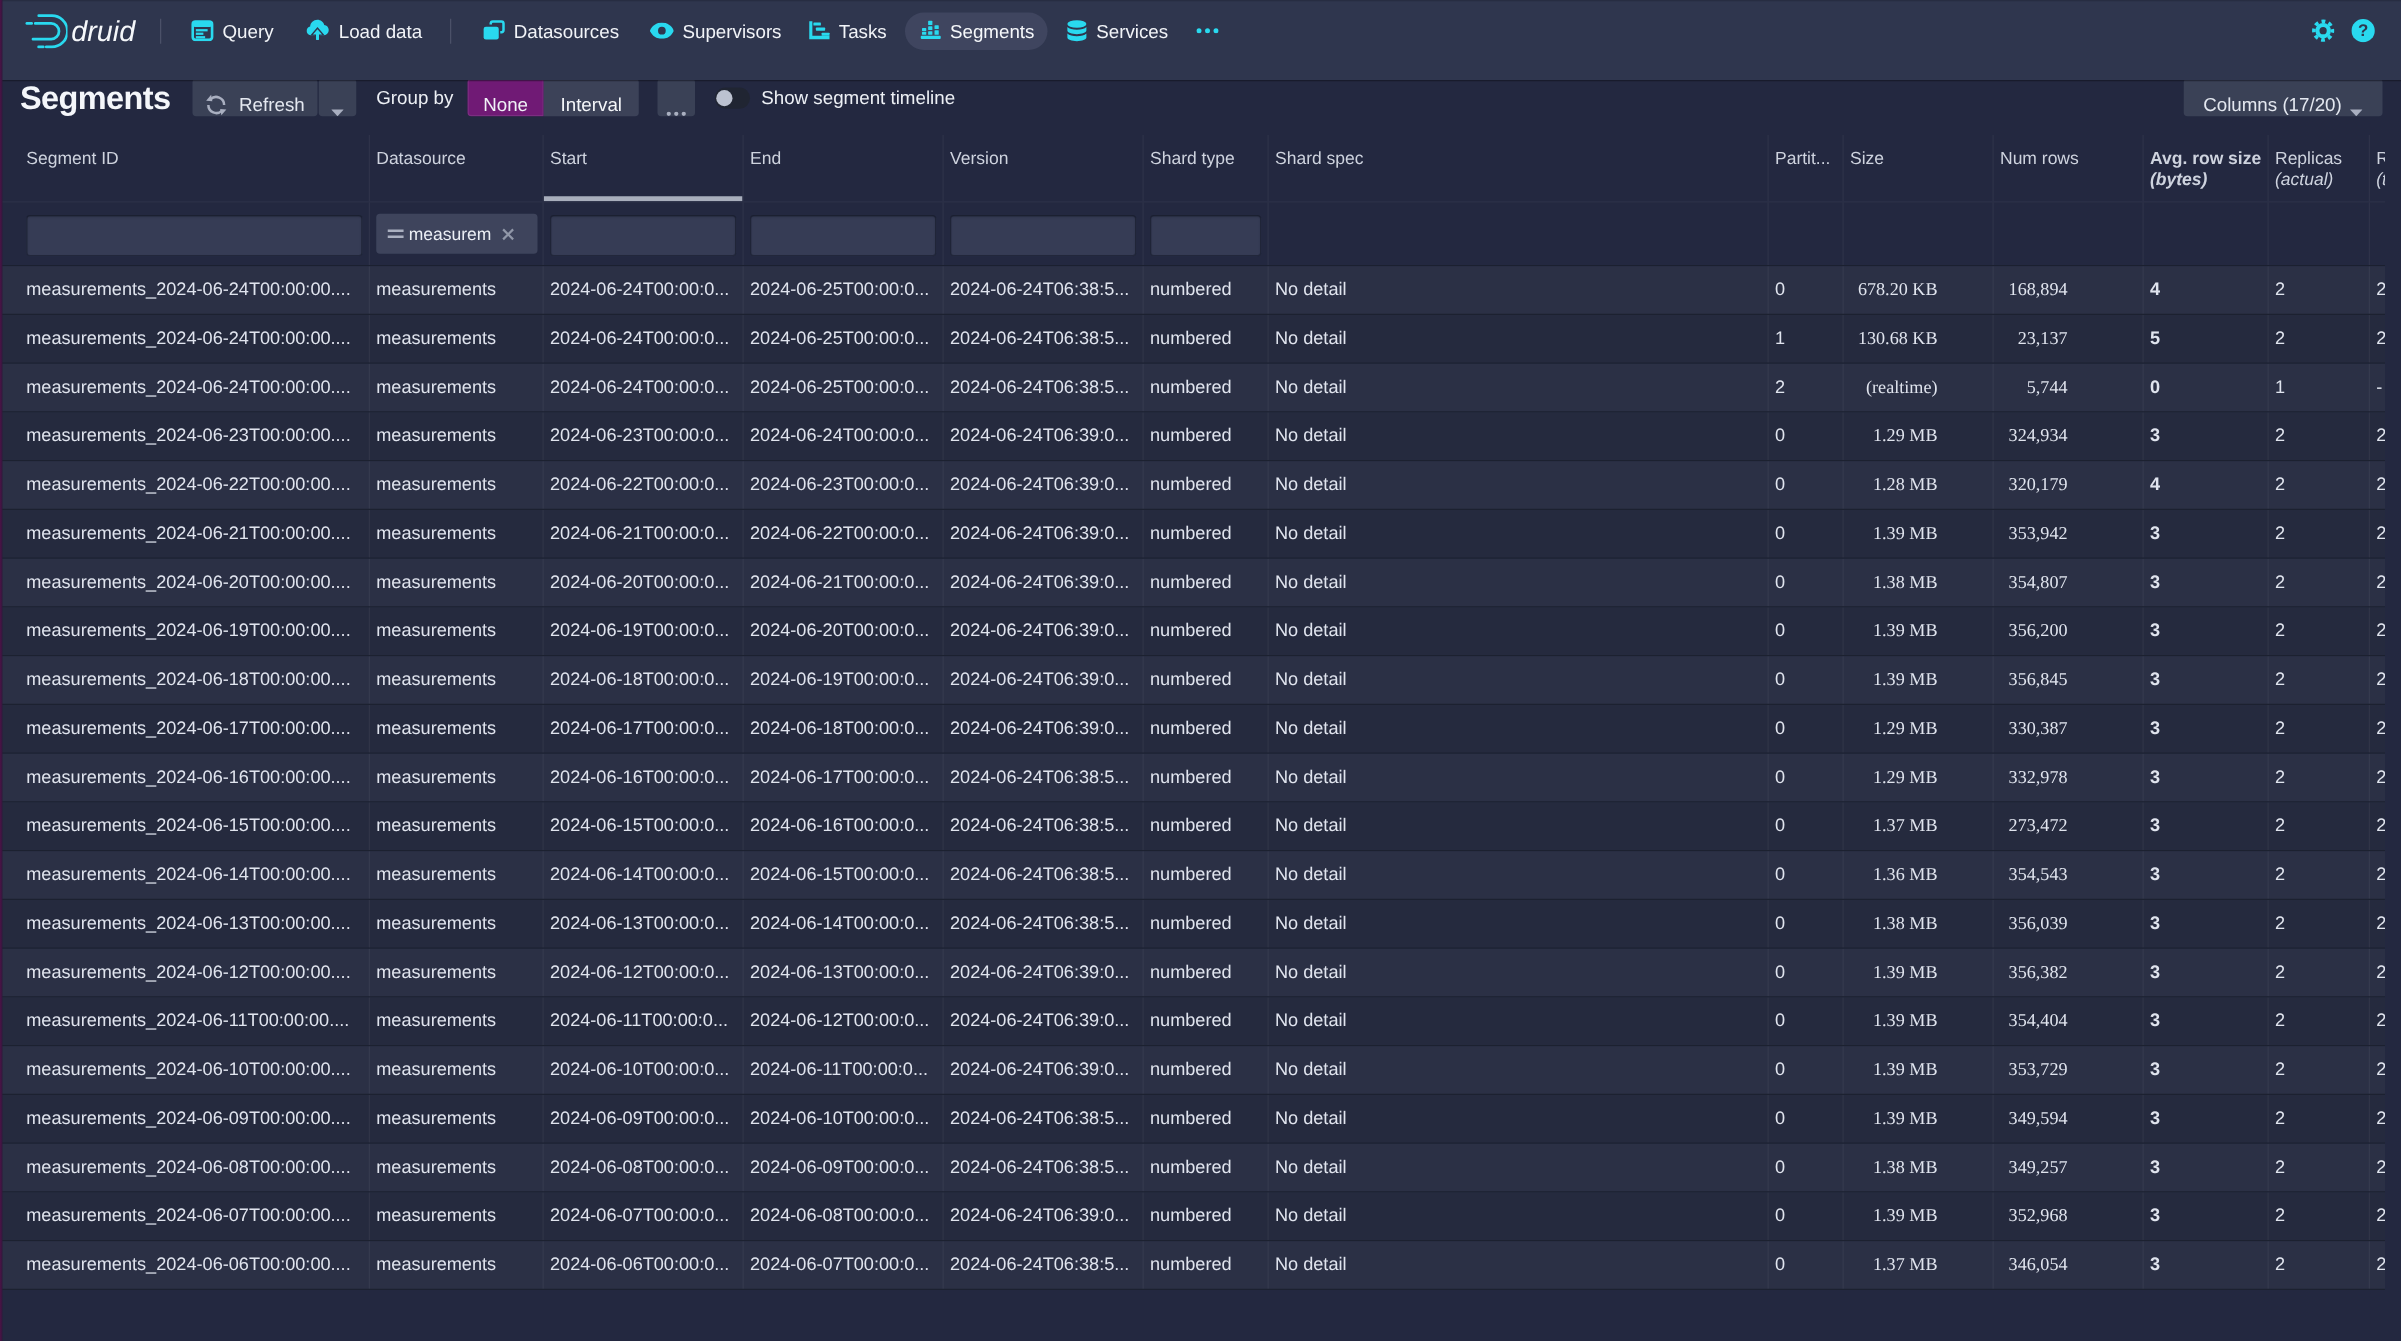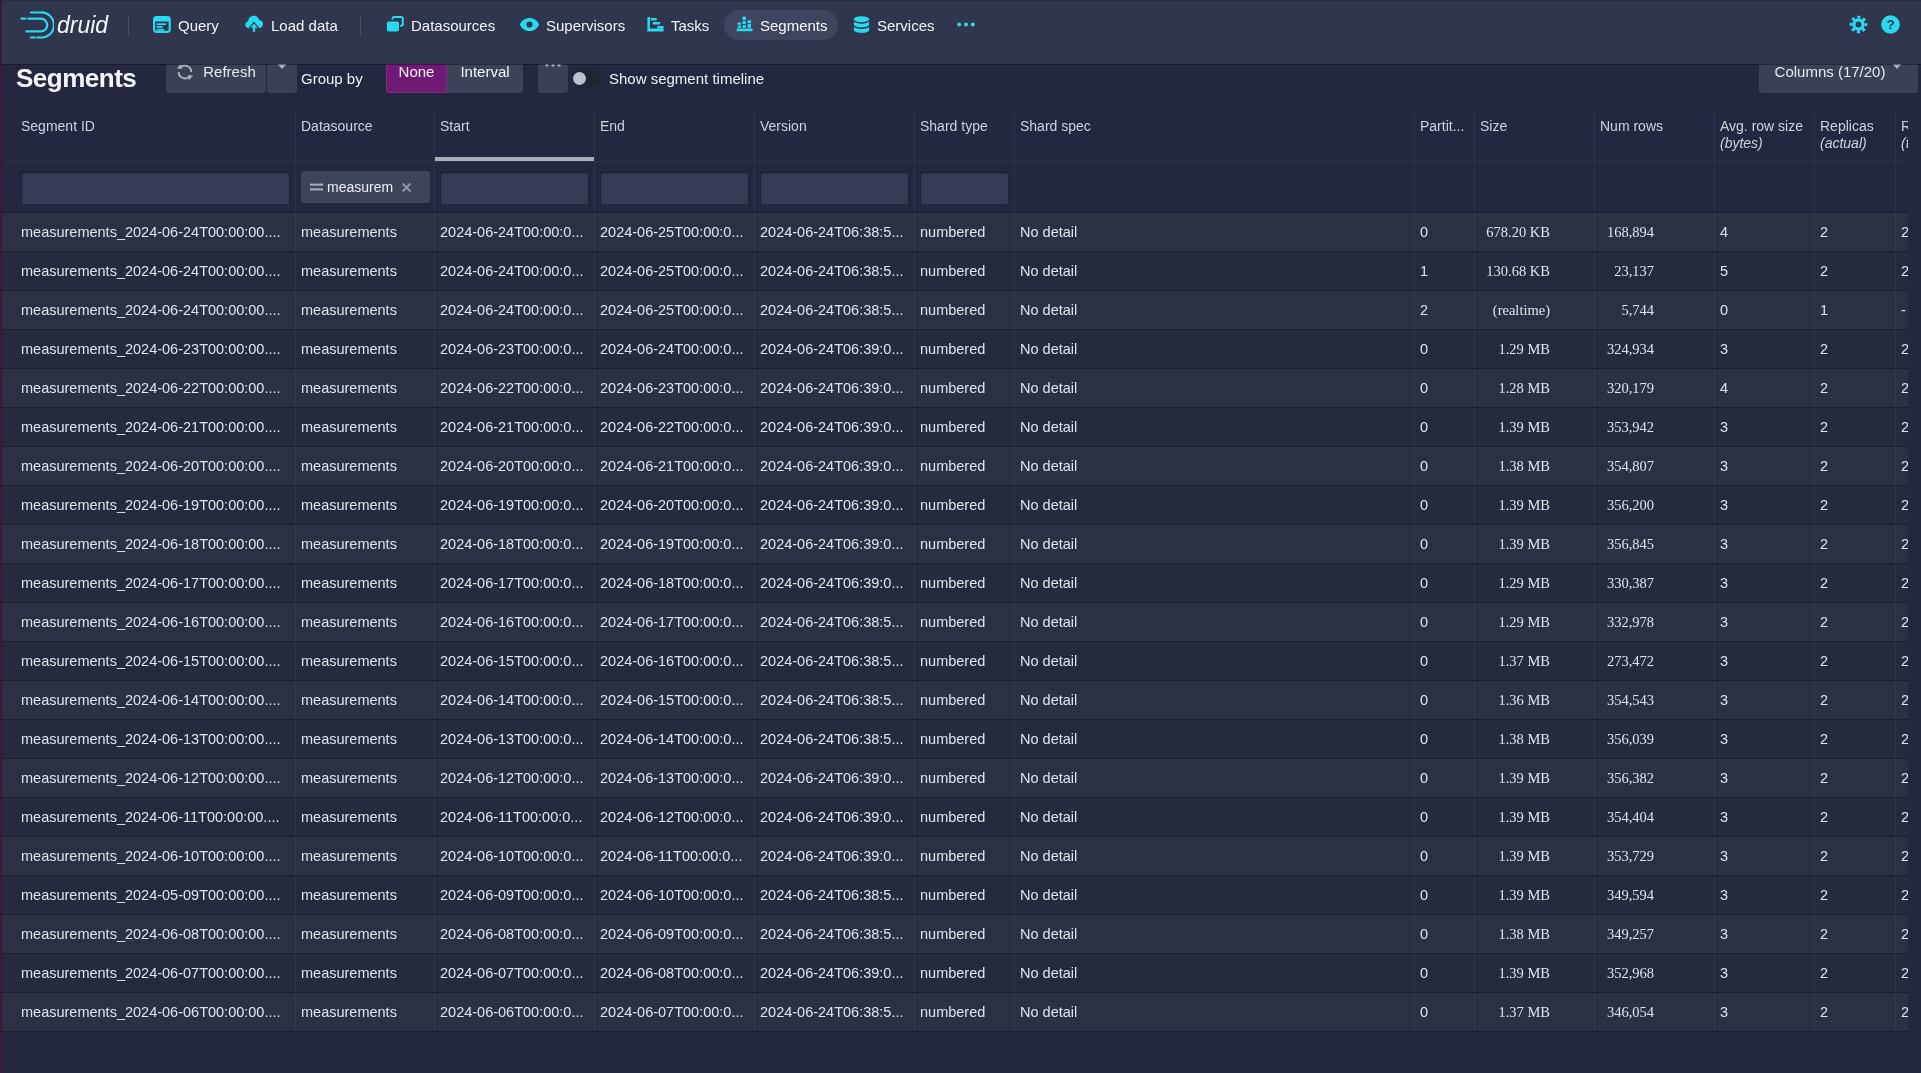--- a/index.html
+++ b/index.html
@@ -19,32 +19,32 @@
   background:#3f455f; border-radius:15px; }
 .navdiv { position:absolute; top:14px; width:1px; height:20px; background:#4b5168; }
 .logotext { position:absolute; left:57px; top:11px; font-size:23px; font-style:italic;
   color:#f5f7fa; letter-spacing:0px; }
 
 
 .toolbar { position:absolute; left:0; top:0; width:1921px; height:108px; background:#232840; z-index:2; }
 .title { position:absolute; left:16px; top:63px; font-size:26px; font-weight:bold;
   color:#f4f6fa; letter-spacing:-0.5px; }
 .btn { position:absolute; top:63px; height:30px; background:#3a4156; border-radius:3px;
-  color:#e4e8f0; font-size:15px; display:flex; align-items:flex-start; justify-content:center;margin-left:12px; }
+  color:#e4e8f0; font-size:15px; display:flex; align-items:flex-end; justify-content:center; }
 .lab { position:absolute; top:63px; height:30px; display:flex; align-items:center;
   color:#edf0f5; font-size:15px; }
 
 
 .table { position:absolute; left:0; top:108px; width:1908px; overflow:hidden; z-index:1; }
 .tr { display:flex; width:1990px; padding-left:16px; }
 .td, .th { border-right:1px solid rgba(255,255,255,0.05); padding:0 5px;
   white-space:nowrap; overflow:hidden; }
 .c0 { width:280px; } .c1 { width:139px; } .c2 { width:160px; } .c3 { width:160px; }
 .c4 { width:160px; } .c5 { width:100px; } .c6 { width:400px; } .c7 { width:60px; }
-.c8 { width:120px; } .c9 { width:120px; } .c10 { width:100px; } .c11 { width:81px; }
+.c8 { width:120px; } .c9 { width:120px; } .c10 { width:100px;font-weight:bold; } .c11 { width:81px; }
 .c12 { width:94px; border-right:none; }
 .thead { height:54px; border-bottom:1px solid rgba(255,255,255,0.045); }
 .th { position:relative; padding-top:10px; font-size:14px; color:#ced3de; line-height:17px; }
 .th .it { font-style:italic; }
 .th.sorted:after { content:""; position:absolute; left:0; bottom:0; width:100%; height:4px;
   background:#a8aebc; }
 .frow { height:51px; border-bottom:1px solid #1b2030; }
 .fc { position:relative; }
 .finput { position:absolute; left:5px; right:5px; top:10px; height:33px;
   background:#363c55; border-radius:3px;
@@ -532,21 +532,21 @@
 <div class="td c5">numbered</div>
 <div class="td c6">No detail</div>
 <div class="td c7">0</div>
 <div class="td c8"><span class="num w-size">1.39 MB</span></div>
 <div class="td c9"><span class="num w-rows">353,729</span></div>
 <div class="td c10">3</div>
 <div class="td c11">2</div>
 <div class="td c12">2</div>
 </div>
 <div class="tr even">
-<div class="td c0">measurements_2024-05-09T00:00:00....</div>
+<div class="td c0">measurements_2024-06-09T00:00:00....</div>
 <div class="td c1">measurements</div>
 <div class="td c2">2024-06-09T00:00:0...</div>
 <div class="td c3">2024-06-10T00:00:0...</div>
 <div class="td c4">2024-06-24T06:38:5...</div>
 <div class="td c5">numbered</div>
 <div class="td c6">No detail</div>
 <div class="td c7">0</div>
 <div class="td c8"><span class="num w-size">1.39 MB</span></div>
 <div class="td c9"><span class="num w-rows">349,594</span></div>
 <div class="td c10">3</div>

